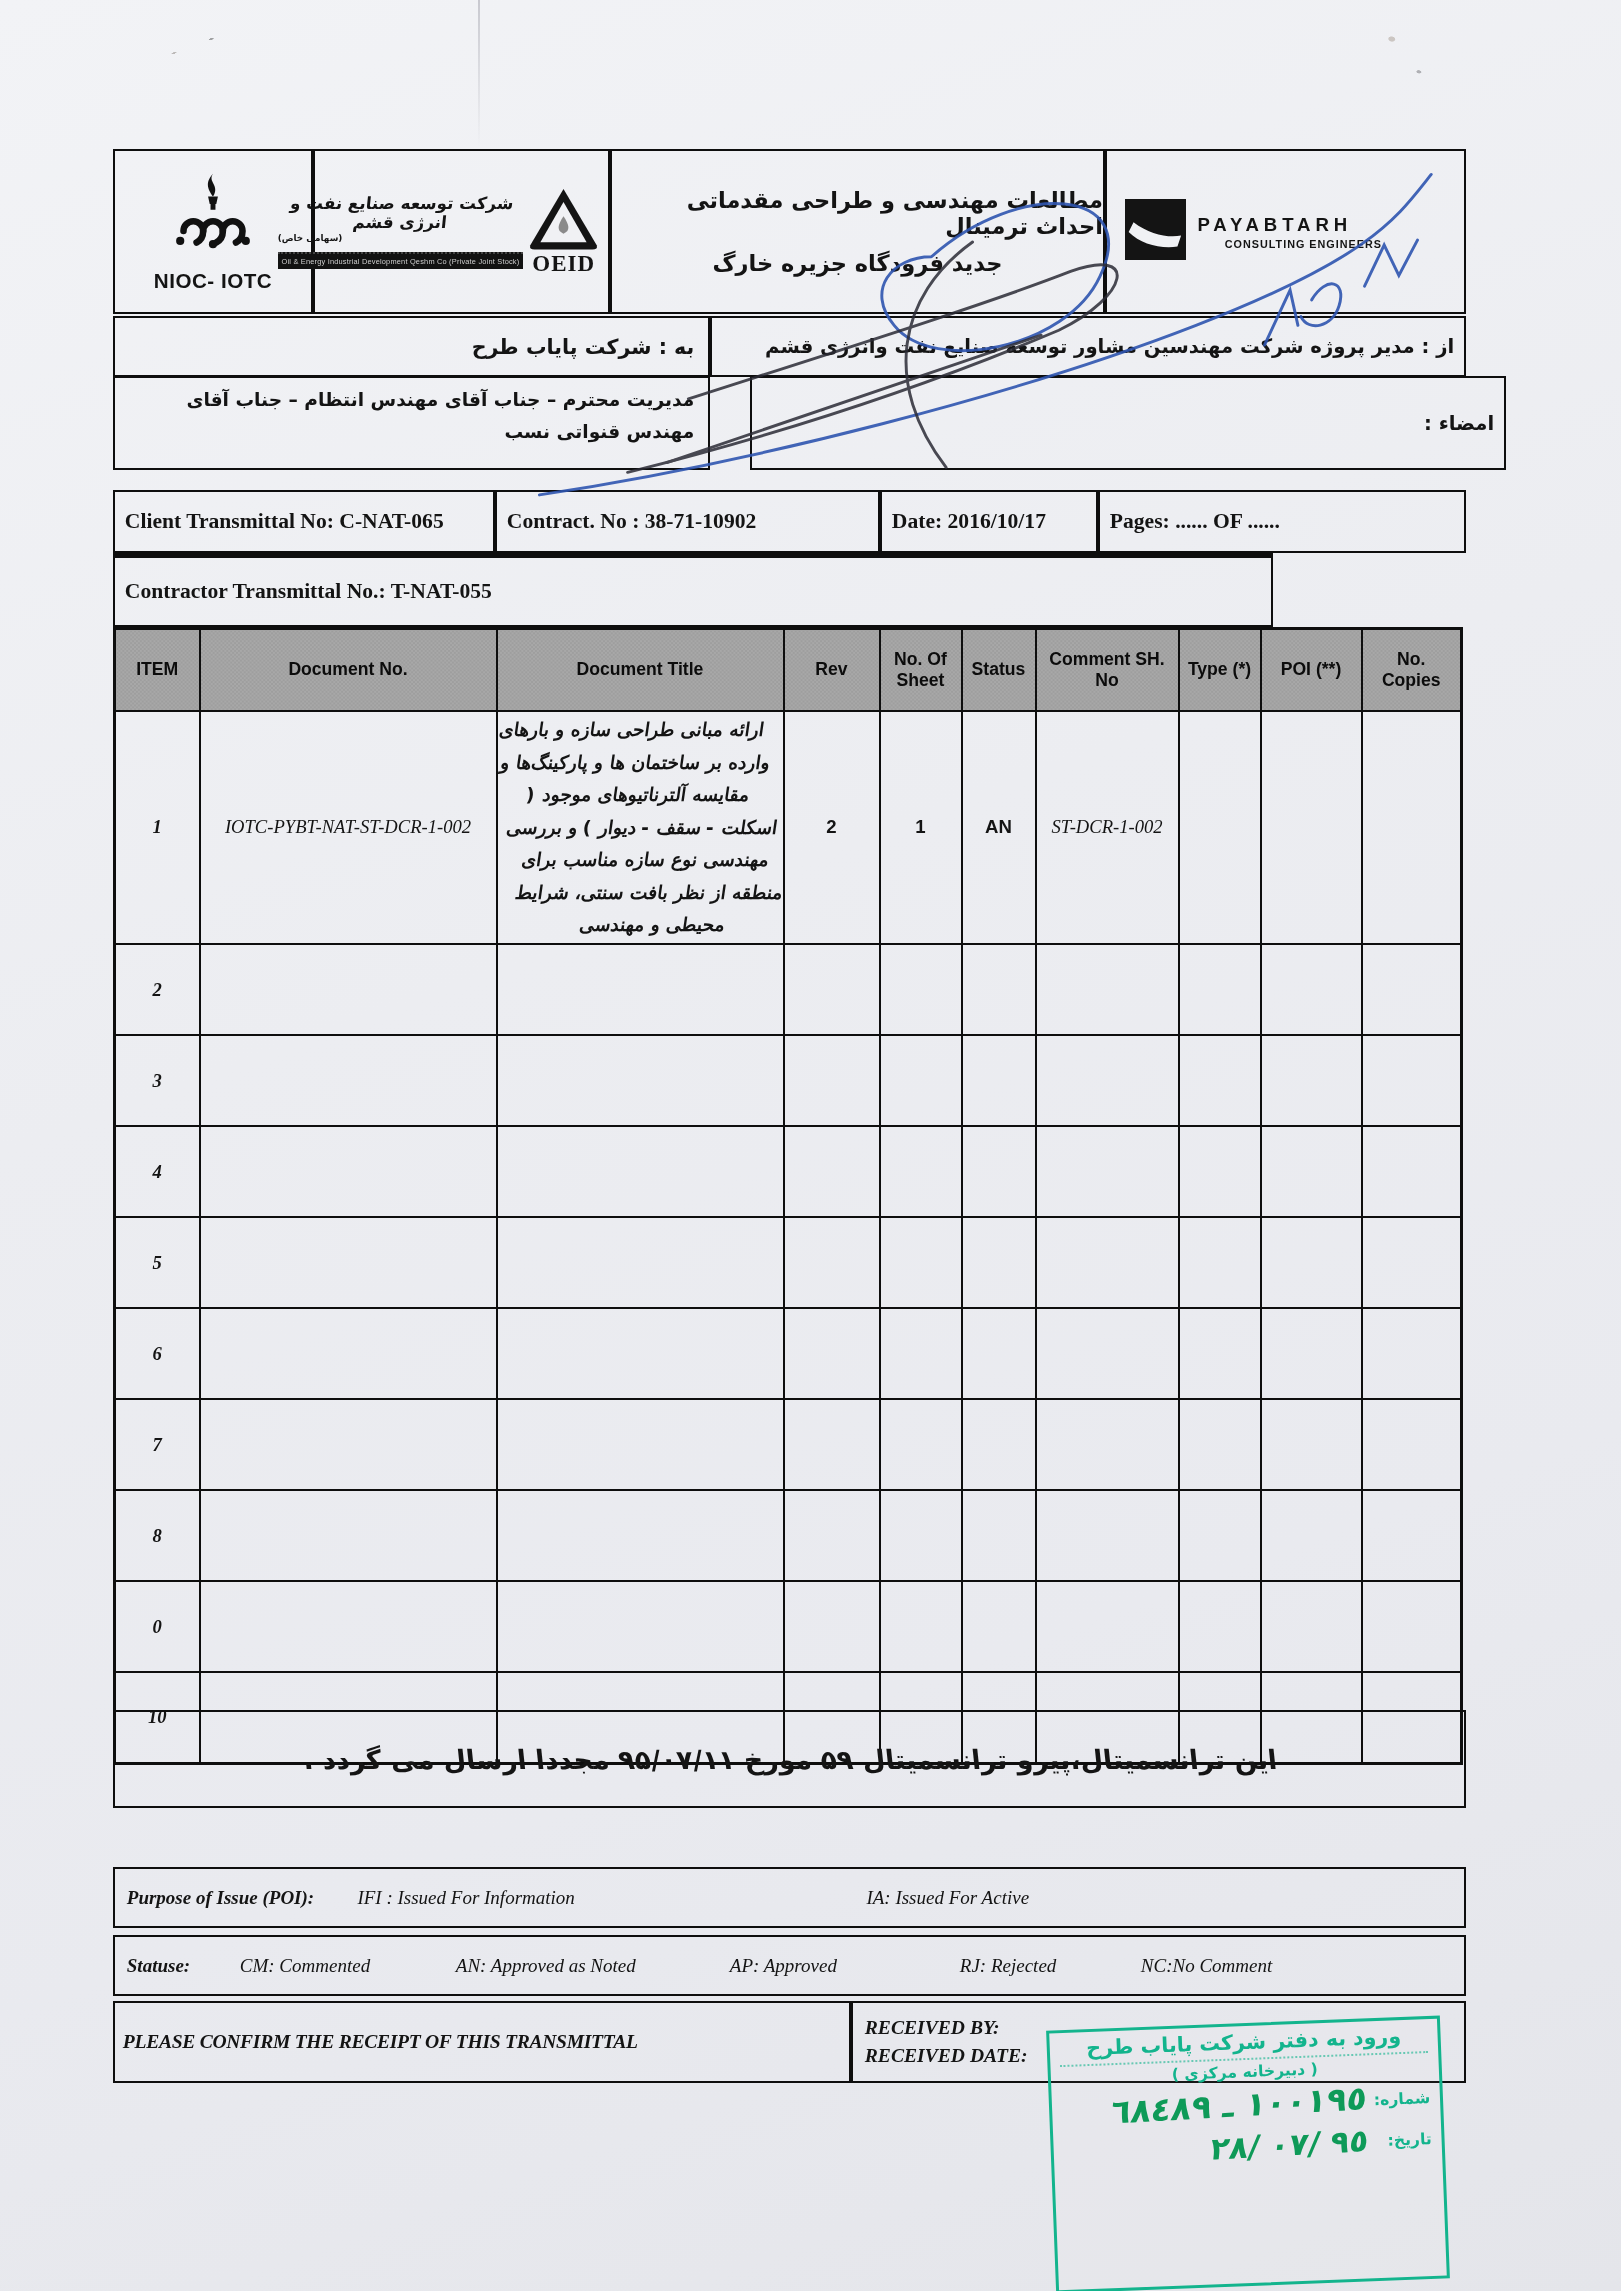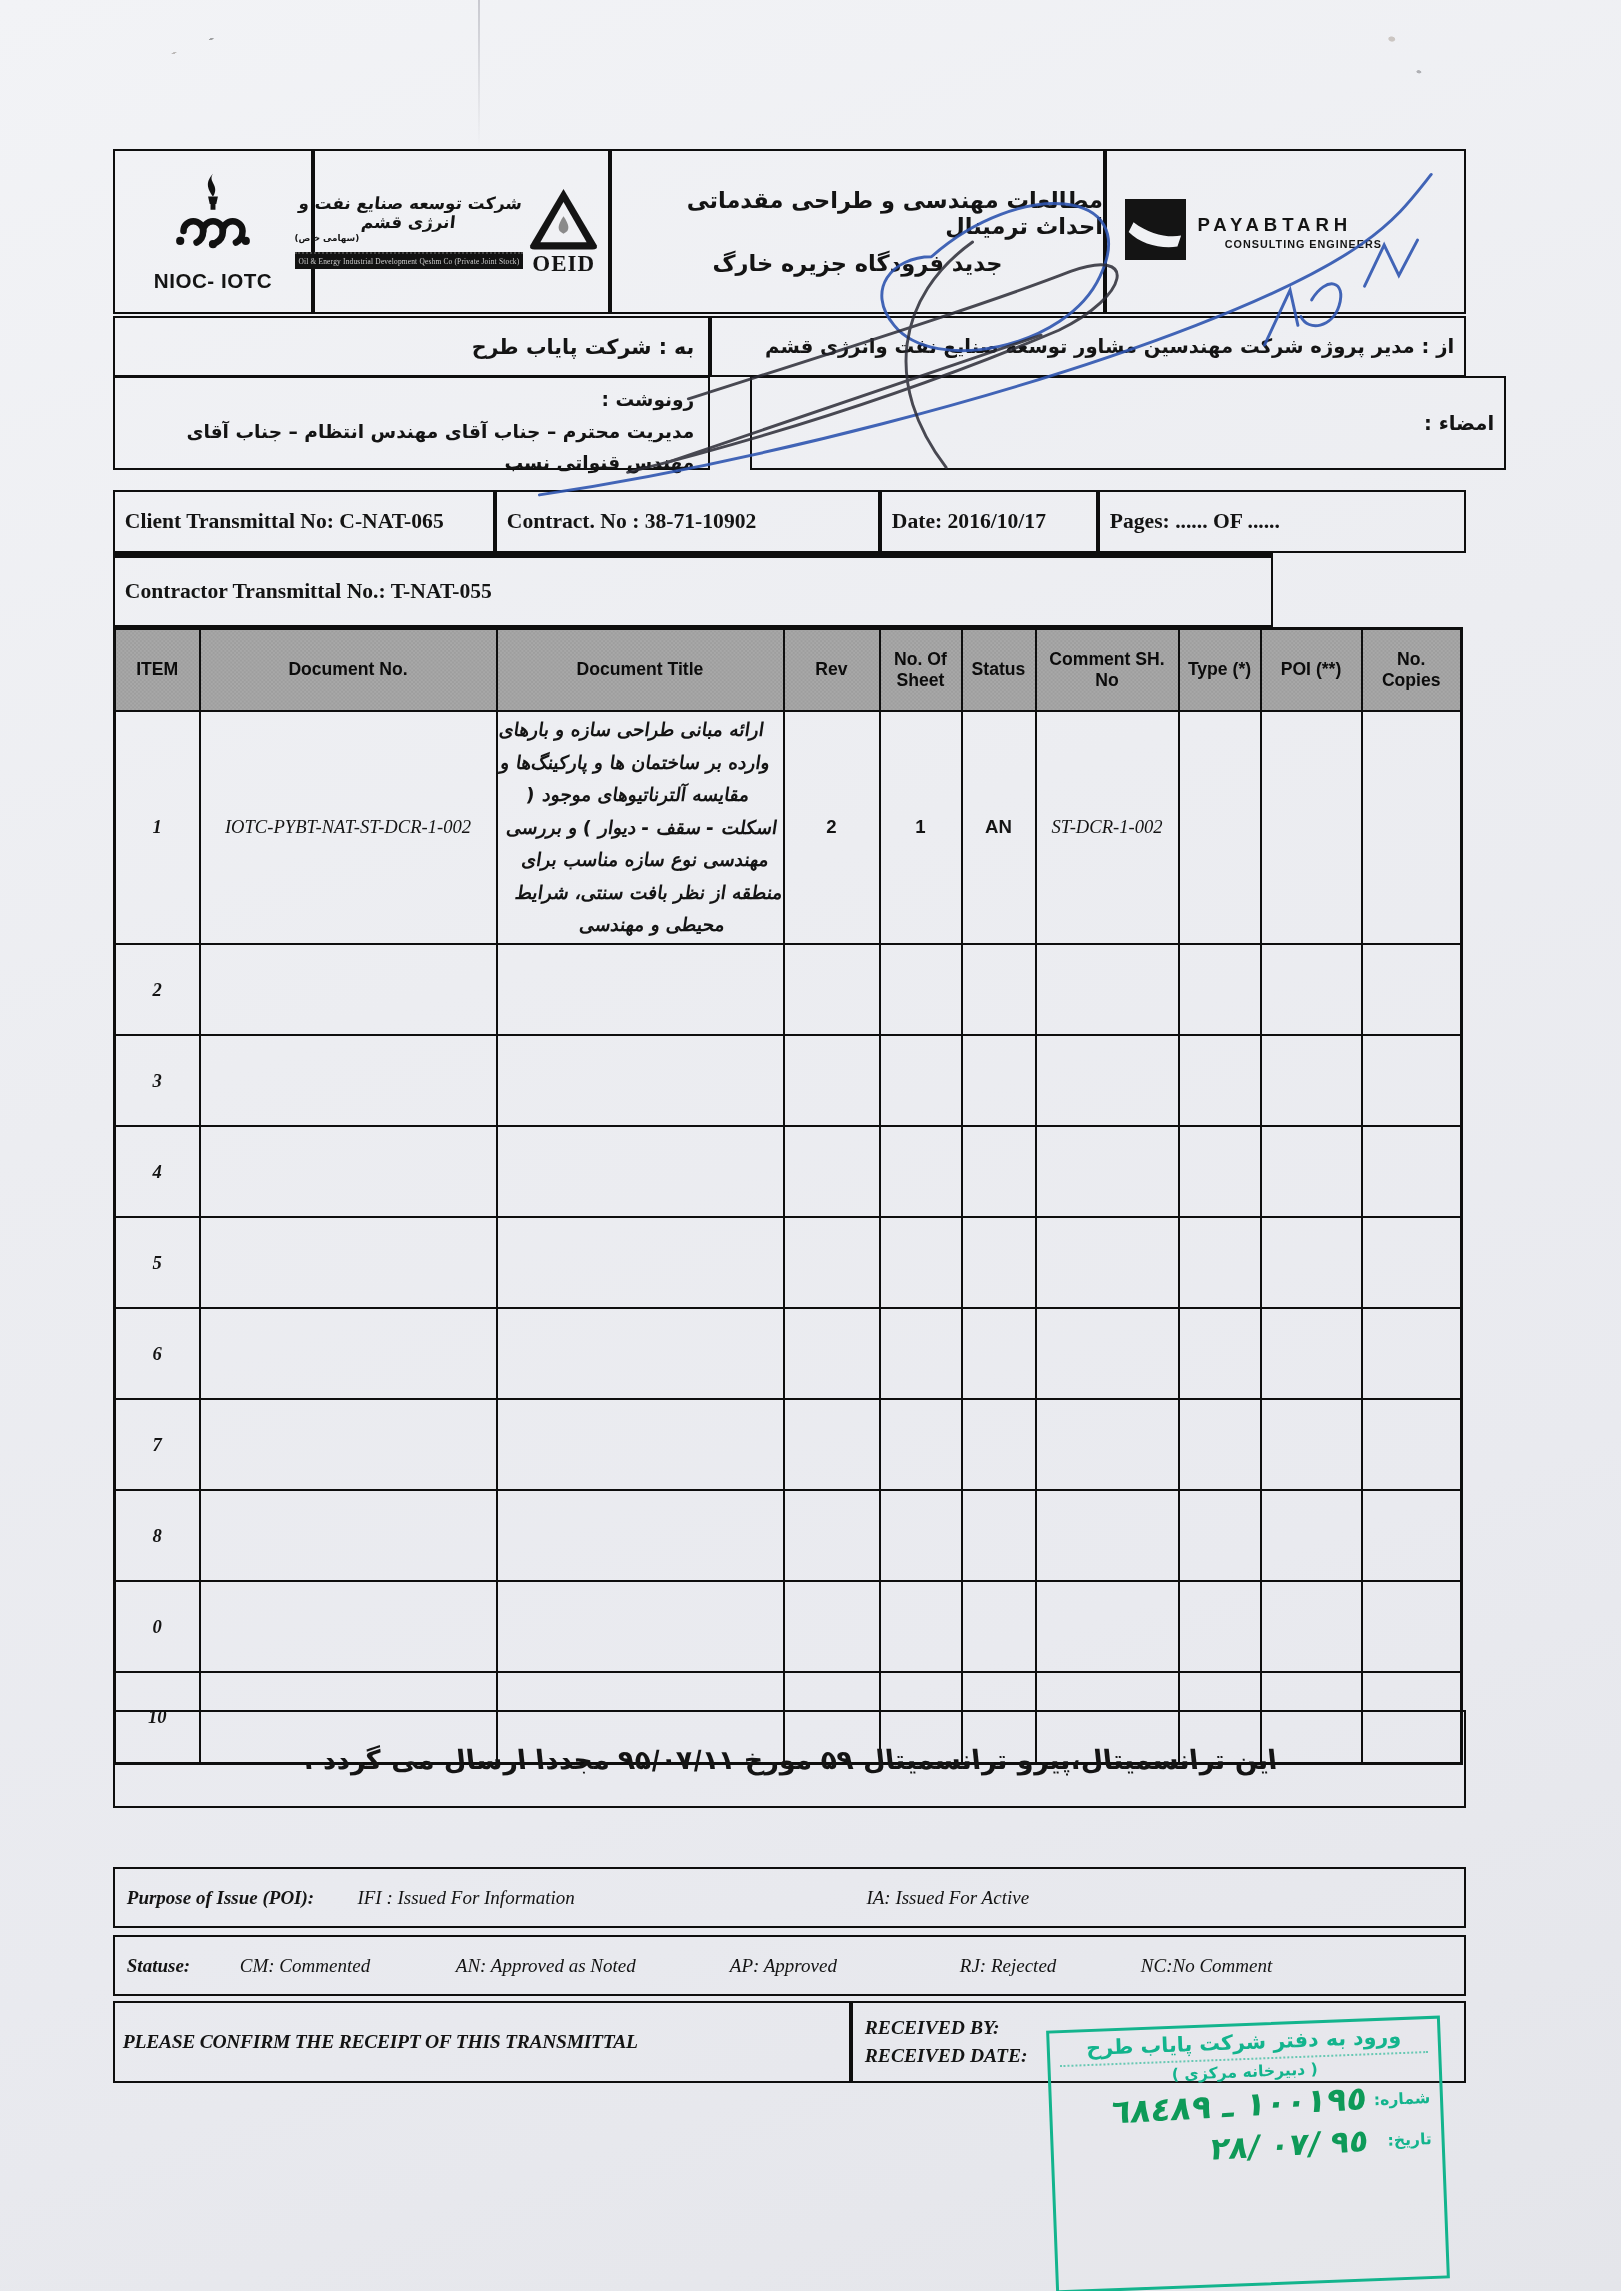--- a/index.html
+++ b/index.html
@@ -29,21 +29,21 @@
   .box{position:absolute;border:2.9px solid #0e0e0e;background:transparent;box-sizing:border-box;}
 
   
   .hbox{top:149px;height:165px;}
   .nioc-box{left:113px;width:200px;display:flex;flex-direction:column;align-items:center;justify-content:center;gap:10px;}
   .nioc-label{font-family:"Liberation Sans",sans-serif;font-weight:bold;font-size:20.6px;letter-spacing:0.5px;}
   .oeid-box{left:313px;width:297px;display:flex;align-items:center;justify-content:flex-end;padding:5.9px 7.8px;}
   .oeid-left{flex:1;display:flex;flex-direction:column;align-items:center;margin-right:3.9px;}
   .oeid-callig{font-family:"DejaVu Sans",sans-serif;direction:rtl;font-weight:bold;font-size:16.7px;transform:skewX(-6deg);line-height:1.15;text-align:center;}
   .oeid-paren{font-family:"DejaVu Sans",sans-serif;direction:rtl;font-size:8.8px;font-weight:bold;align-self:flex-start;margin-right:9.8px;}
-  .oeid-banner{margin-top:9px;background:#121212;color:#cfcfcf;font-family:Liberation Serif, serif;
+  .oeid-banner{margin-top:9px;background:#121212;color:#cfcfcf;font-family:Liberation Sans, sans-serif;
     font-size:7.4px;padding:2.9px 3.9px;white-space:nowrap;letter-spacing:0.2px;border-top:2px dotted #444;}
   .oeid-logo{display:flex;flex-direction:column;align-items:center;}
   .oeid-word{font-family:"Liberation Serif",serif;font-size:23px;font-weight:bold;letter-spacing:1px;margin-top:-3.9px;}
   .title-box{left:610px;width:495px;display:flex;flex-direction:column;align-items:center;justify-content:center;gap:11.8px;}
   .title-box .fa-line{font-family:"DejaVu Sans",sans-serif;direction:rtl;font-weight:bold;font-size:22.5px;}
   .payab-box{left:1105px;width:361px;display:flex;align-items:center;justify-content:flex-start;padding-left:17.6px;gap:11.8px;}
   .payab-text .nm{font-family:"Liberation Sans",sans-serif;font-weight:bold;font-size:18.6px;letter-spacing:4.9px;}
   .payab-text .sub{font-family:"Liberation Sans",sans-serif;font-weight:bold;font-size:10.8px;letter-spacing:1px;margin-top:2px;padding-left:27.4px;}
 
   
@@ -187,21 +187,20 @@
     </div>
   </div>
 
   <div class="box rowA-left rtl">
     <span>به : شرکت پایاب طرح</span>
   </div>
   <div class="box rowA-right rtl">
     <span>از : مدیر پروژه شرکت مهندسین مشاور توسعه صنایع نفت وانرژی قشم</span>
   </div>
   <div class="box rowB-left rtl">
-    <div>رونوشت :</div>
     <div>مدیریت محترم – جناب آقای مهندس انتظام – جناب آقای مهندس قنواتی نسب</div>
   </div>
   <div class="box rowB-right rtl">
     <span>امضاء :</span>
   </div>
 
   <div class="box tcell tc1">
       <span>Client  Transmittal  No: C-NAT-065</span>
     </div>
   <div class="box tcell tc2">

